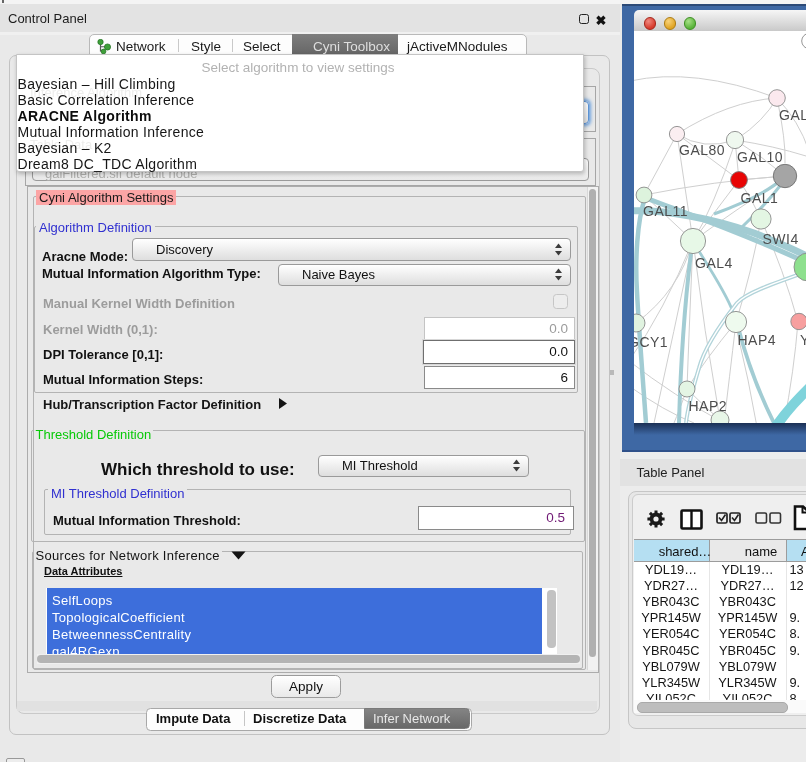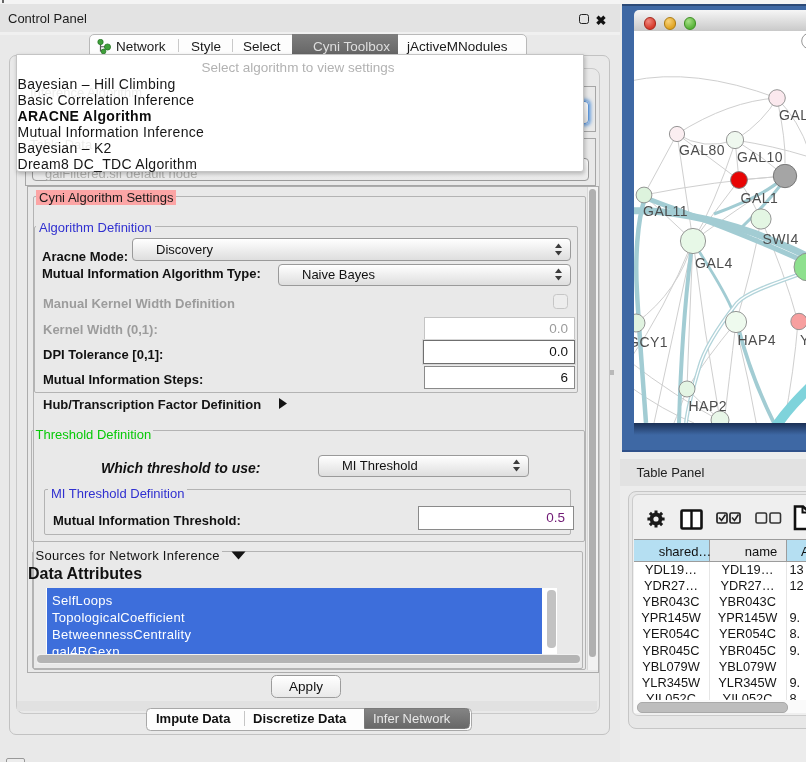--- a/index.html
+++ b/index.html
@@ -94,40 +94,40 @@
 <div class="abs" style="left:424px;top:366px;width:143px;height:21px;background:#fff;border:1px solid #8a8a8a;text-align:right;font-size:13.5px;color:#111;line-height:21px;padding-right:6px;">6</div>
 
 <div class="lbl" style="left:43px;top:397px;font-size:13px;font-weight:700;color:#151515;">Hub/Transcription Factor Definition</div>
 <svg class="abs" style="left:277px;top:397px;" width="12" height="13">
       <path d="M2 1 L10 6.5 L2 12 Z" fill="#141414"></path>
     </svg>
 
 <div class="abs" style="left:31px;top:430px;width:552px;height:110px;border:1px solid #b3b3b3;border-radius:2px;"></div>
 <div class="lbl" style="left:33.5px;top:427px;font-size:13px;color:#07c907;background:#e9e9e9;padding:0 2px;">Threshold Definition</div>
 
-<div class="lbl" style="left:101px;top:459.5px;font-size:14px;font-weight:700;color:#111;font-style:italic;">Which threshold to use:</div>
+<div class="lbl" style="left:101px;top:459.5px;font-size:17px;font-weight:700;color:#111;">Which threshold to use:</div>
 <div class="abs combo" style="left:318px;top:454.5px;width:209px;height:20.5px;">
       <svg style="position:absolute;right:7px;top:3.5px" width="9" height="13" viewBox="0 0 9 13">
         <path d="M4.5 0.5 L8 5 L1 5 Z" fill="#3b3b3b"></path>
         <path d="M4.5 12.5 L8 8 L1 8 Z" fill="#3b3b3b"></path>
       </svg>
     </div>
 <div class="lbl" style="left:342px;top:458px;font-size:13px;color:#111;">MI Threshold</div>
 
 <div class="abs" style="left:44px;top:489px;width:525px;height:44px;border:1px solid #b3b3b3;border-radius:2px;"></div>
 <div class="lbl" style="left:48px;top:485.5px;font-size:13px;color:#3030d0;background:#e9e9e9;padding:0 3px;">MI Threshold Definition</div>
 <div class="lbl" style="left:53px;top:513px;font-size:13px;font-weight:700;color:#111;">Mutual Information Threshold:</div>
 <div class="abs" style="left:418px;top:505.5px;width:146px;height:22px;background:#fff;border:1px solid #8a8a8a;text-align:right;font-size:13.5px;color:#701a75;line-height:22px;padding-right:8px;">0.5</div>
 
 <div class="abs" style="left:31.5px;top:551px;width:549px;height:116px;border:1px solid #b3b3b3;border-radius:2px;"></div>
 <div class="lbl" style="left:33.5px;top:547.5px;font-size:13px;color:#141414;background:#e9e9e9;padding:0 2px;letter-spacing:0.3px;">Sources for Network Inference</div>
 <svg class="abs" style="left:231px;top:550.5px;" width="15" height="9">
       <path d="M0.5 0.5 L14.5 0.5 L7.5 8.5 Z" fill="#141414"></path>
     </svg>
-<div class="lbl" style="left:28px;top:565px;font-size:16px;font-weight:700;color:#111;">Data Attributes</div>
+<div class="lbl" style="left:44px;top:565px;font-size:11px;font-weight:700;color:#111;text-decoration:underline;">Data Attributes</div>
 
 <div class="abs" style="left:46px;top:587.5px;width:511px;height:76px;background:#fff;"></div>
 <div class="abs" style="left:47px;top:588px;width:495px;height:74px;background:#3d6edb;"></div>
 <div class="lbl" style="left:52px;top:592.5px;font-size:13px;letter-spacing:0.3px;color:#fff;">SelfLoops</div>
 <div class="lbl" style="left:52px;top:609.7px;font-size:13px;letter-spacing:0.3px;color:#fff;">TopologicalCoefficient</div>
 <div class="lbl" style="left:52px;top:626.9px;font-size:13px;letter-spacing:0.3px;color:#fff;">BetweennessCentrality</div>
 <div class="lbl" style="left:52px;top:644.1px;font-size:13px;letter-spacing:0.3px;color:#fff;">gal4RGexp</div>
 <div class="abs" style="left:546.5px;top:590px;width:9px;height:58px;background:#c2c2c2;border-radius:4px;"></div>
 
 <div class="abs" style="left:37px;top:653.5px;width:543px;height:10px;background:#f0f0f0;"></div>

